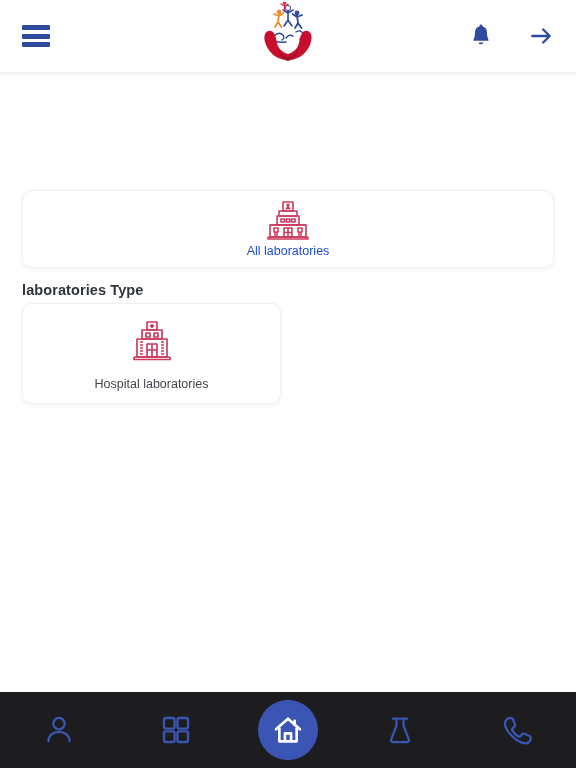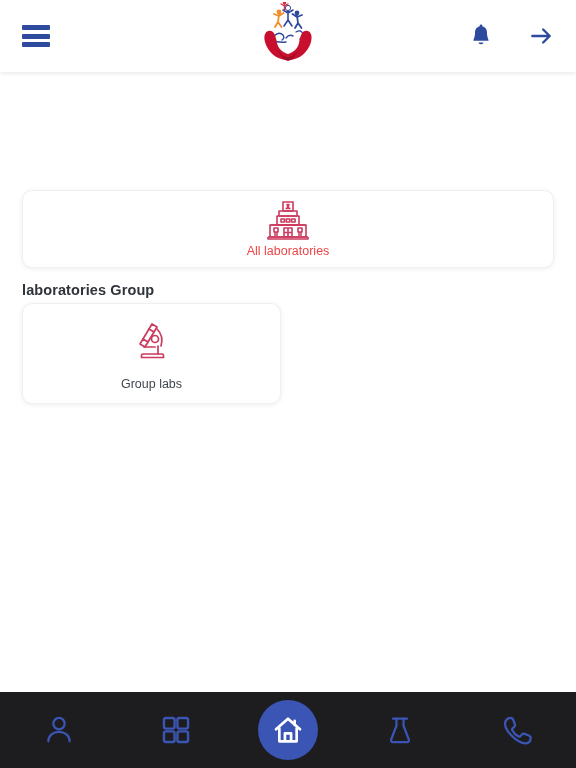--- a/index.html
+++ b/index.html
@@ -104,21 +104,21 @@
     top: 8px;
     width: 44px;
     height: 42px;
   }
   .all-labs-label {
     position: absolute;
     left: 50%;
     transform: translateX(-50%);
     bottom: 9px;
     font-size: 12.5px;
-    color: #ef4444;
+    color: #1d4ed8;
     white-space: nowrap;
   }
 
   .section-title {
     position: absolute;
     left: 22px;
     top: 210px;   
     font-size: 14.5px;
     font-weight: bold;
     color: #2f343b;
@@ -273,49 +273,45 @@
         <rect x="8" y="29" width="4" height="4"></rect>
         <rect x="32" y="29" width="4" height="4"></rect>
         <path d="M8 34 h4 M8 36 h4 M32 34 h4 M32 36 h4"></path>
 
         <path d="M2 38 h40 M2 38 v2 h40 v-2"></path>
       </g>
     </svg>
     <div class="all-labs-label">All laboratories</div>
   </div>
 
-  <div class="section-title">laboratories Group</div>
+  <div class="section-title">laboratories Type</div>
 
   <div class="grid">
-
-
-
 
     <div class="card grid-card">
       <svg class="grid-icon" viewBox="0 0 44 44">
-        <g fill="none" stroke="#cc3a5e" stroke-width="1.7" stroke-linejoin="round" stroke-linecap="round">
-
-          <path d="M22 5 l5 3 l-3 5 l-5 -3 Z"></path>
-
-          <path d="M19 10 l-6 10"></path>
-          <path d="M24 13 l-6 10"></path>
-
-          <path d="M13 20 l5 3 l-3 5 l-5 -3 Z"></path>
-
-          <path d="M27 10 q7 7 4 17"></path>
-          <circle cx="25" cy="20" r="3.5"></circle>
-
-          <path d="M14 28 h11"></path>
-          <path d="M28 27 v8"></path>
-
-          <path d="M13 35 h19 a1.5 1.5 0 0 1 1.5 1.5 v2 h-22 v-2 a1.5 1.5 0 0 1 1.5 -1.5 Z"></path>
+        <g fill="none" stroke="#cc3a5e" stroke-width="1.7" stroke-linejoin="round">
+          <rect x="17" y="3" width="10" height="8"></rect>
+          <path d="M22 5 v4 M20 7 h4" stroke-width="1.8"></path>
+          <rect x="12" y="11" width="20" height="9"></rect>
+          <rect x="16" y="14" width="4" height="4"></rect>
+          <rect x="24" y="14" width="4" height="4"></rect>
+          <rect x="7" y="20" width="30" height="18"></rect>
+          <rect x="17" y="25" width="10" height="13"></rect>
+          <path d="M22 25 v13 M17 31 h10"></path>
+          <path d="M10 23 h3 M10 26 h3 M10 29 h3 M10 32 h3 M10 35 h3"></path>
+          <path d="M31 23 h3 M31 26 h3 M31 29 h3 M31 32 h3 M31 35 h3"></path>
+          <path d="M4 38 h36 M4 38 v2.5 h36 v-2.5"></path>
         </g>
       </svg>
-      <div class="grid-label">Group labs</div>
+      <div class="grid-label">Hospital laboratories</div>
     </div>
+
+
+
 
   </div>
 </div>
 
 <div class="bottom-nav">
 
   <div class="nav-item">
     <svg class="nav-icon" viewBox="0 0 24 24">
       <circle cx="12" cy="7.5" r="4" fill="none" stroke="#3b55b4" stroke-width="1.6"></circle>
       <path d="M4.5 20 c0 -4.2 3.4 -6.6 7.5 -6.6 s7.5 2.4 7.5 6.6" fill="none" stroke="#3b55b4" stroke-width="1.6" stroke-linecap="round"></path>

